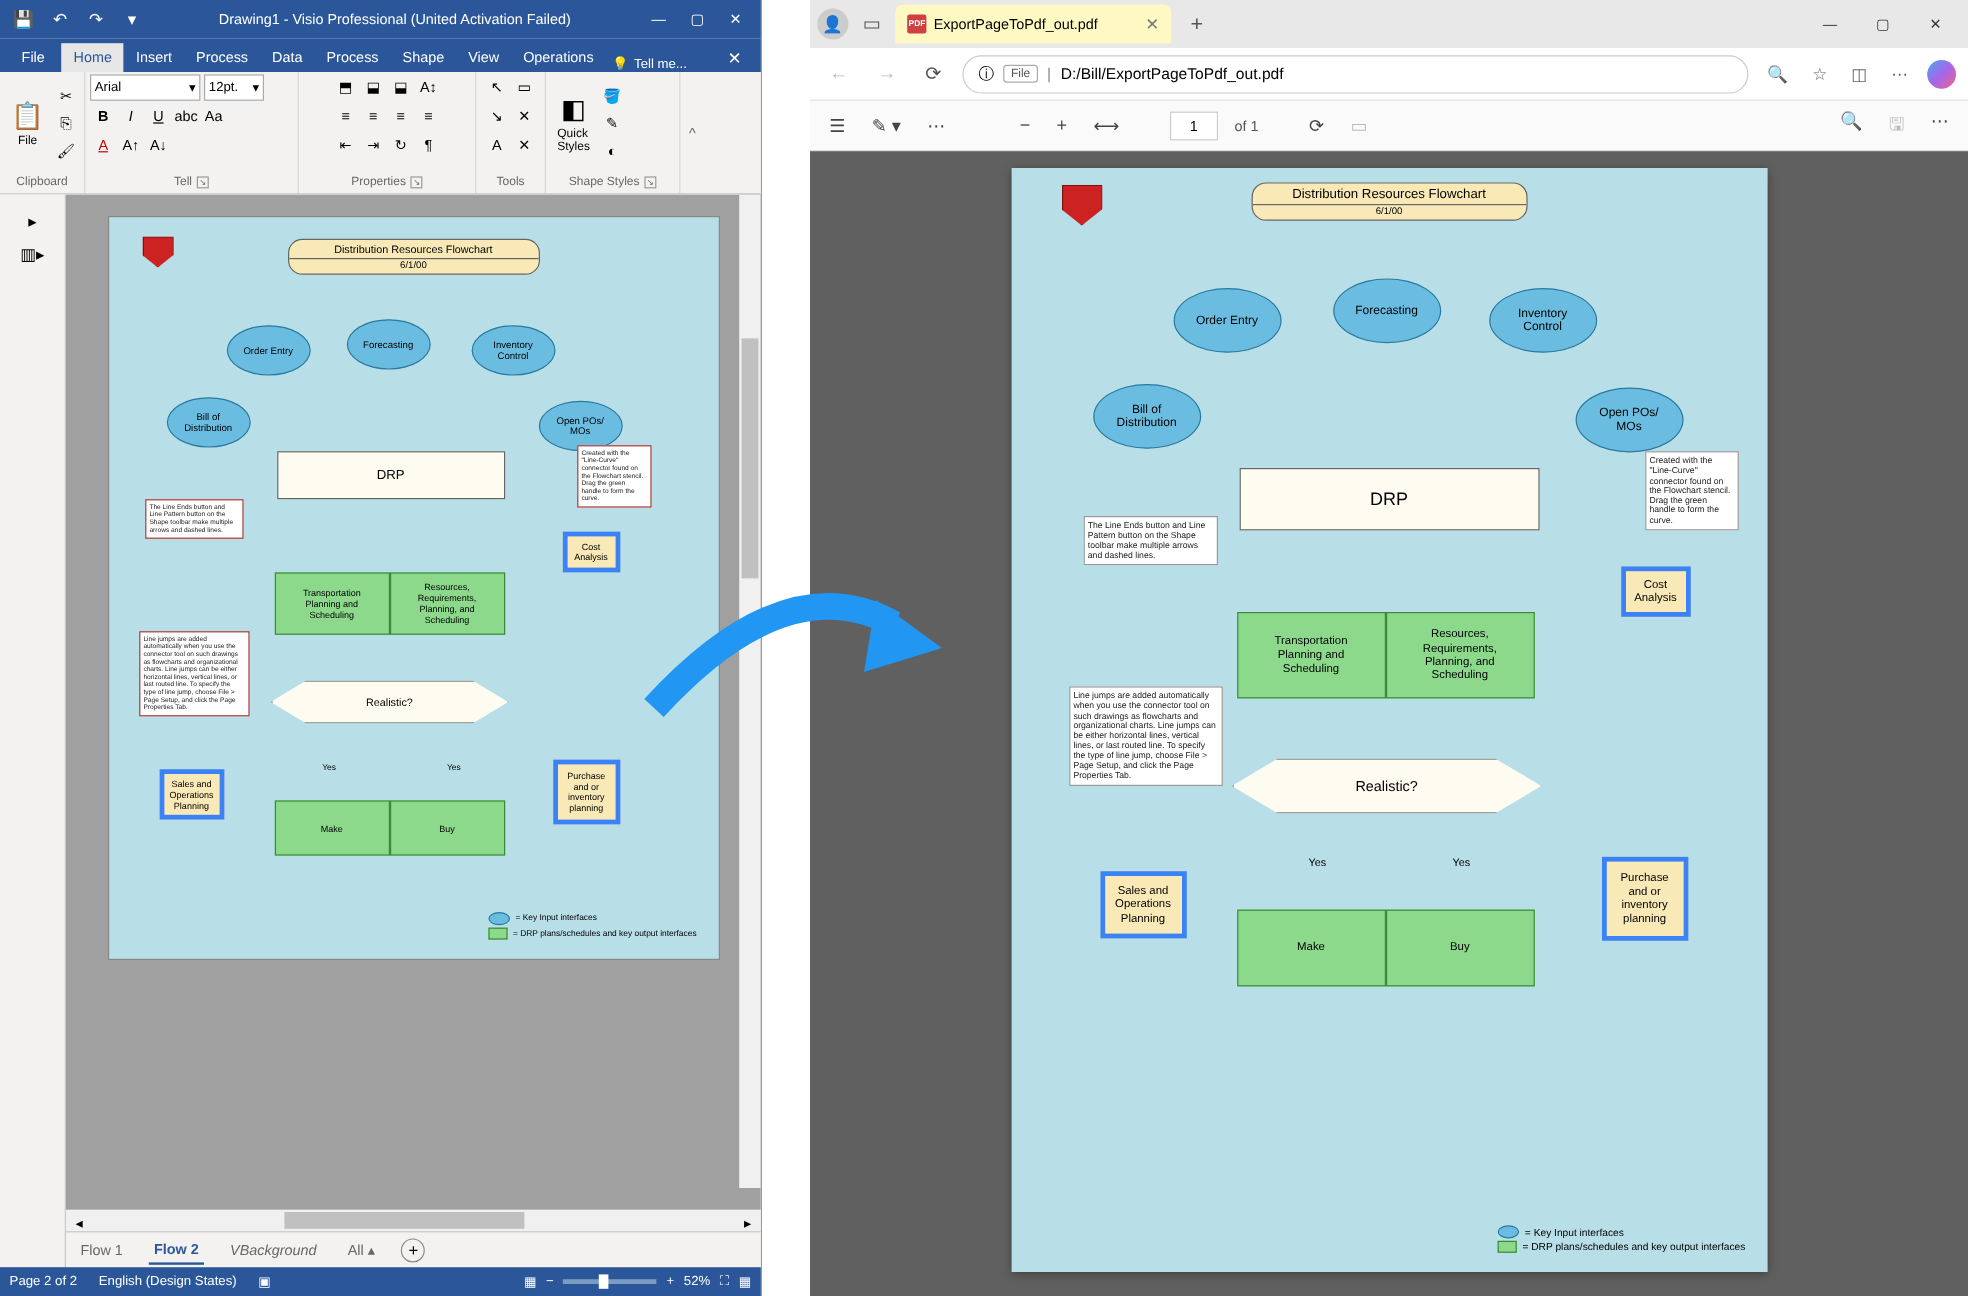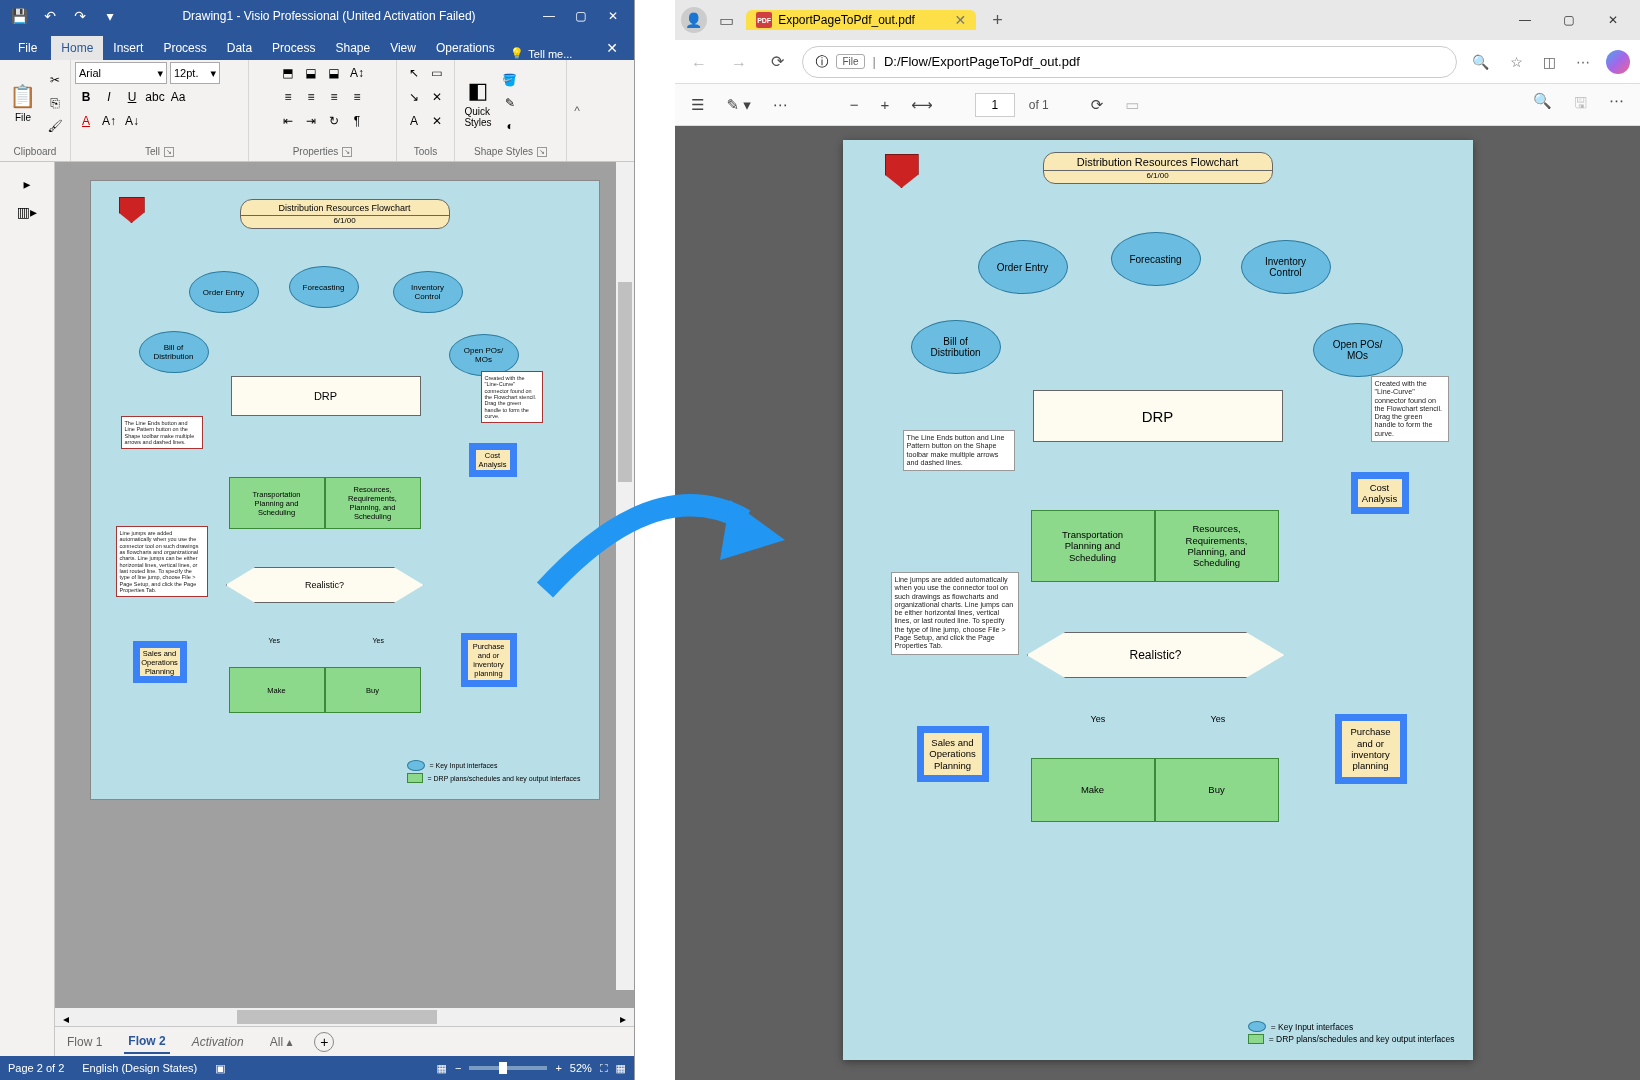--- a/index.html
+++ b/index.html
@@ -53,21 +53,21 @@
 .hscroll { height: 18px; background: #f0f0f0; display: flex; }
 .hscroll-track { flex: 1; position: relative; }
 .hscroll-thumb { position: absolute; height: 14px; top: 2px; background: #c0c0c0; }
 
 
 .fc-title-box { position: absolute; left: 50%; transform: translateX(-50%); top: 18px; width: 210px; background: #f9e9b7; border: 1px solid #666; border-radius: 12px; text-align: center; font-size: 9px; padding: 3px 0;}
 .fc-title-sub { border-top: 1px solid #666; font-size: 8px; margin-top: 2px;}
 .fc-ellipse { position: absolute; background: #6abde0; border: 1px solid #2a7a9e; border-radius: 50%; display: flex; align-items: center; justify-content: center; font-size: 8px; text-align: center; padding: 4px; }
 .fc-box { position: absolute; background: #fefcf0; border: 1px solid #666; display: flex; align-items: center; justify-content: center; font-size: 11px; font-weight: 500; }
 .fc-green { position: absolute; background: #8cd98c; border: 1px solid #3a8a3a; display: flex; align-items: center; justify-content: center; font-size: 7.5px; text-align: center; line-height: 1.2; padding: 3px; }
-.fc-yellow { position: absolute; background: #f9e9b7; border: 7px solid #3b82f6; display: flex; align-items: center; justify-content: center; font-size: 7.5px; text-align: center; line-height: 1.2; padding: 3px; }
+.fc-yellow { position: absolute; background: #f9e9b7; border: 4px solid #3b82f6; display: flex; align-items: center; justify-content: center; font-size: 7.5px; text-align: center; line-height: 1.2; padding: 3px; }
 .fc-decision { position: absolute; background: #fefcf0; border: 1px solid #666; display: flex; align-items: center; justify-content: center; font-size: 9px; clip-path: polygon(15% 0, 85% 0, 100% 50%, 85% 100%, 15% 100%, 0 50%); }
 .fc-callout { position: absolute; background: #fff; border: 1px solid #a33; font-size: 5.5px; line-height: 1.15; padding: 3px; color: #222; }
 .fc-red-shape { position: absolute; background: #c22; border: 1px solid #7a1515; clip-path: polygon(0 0, 100% 0, 100% 60%, 50% 100%, 0 60%); }
 
 
 .page-tabs { height: 30px; background: #f3f2f1; border-top: 1px solid #c7c7c7; display: flex; align-items: center; padding: 0 8px; font-size: 12px; gap: 18px; }
 .page-tab { color: #666; cursor: pointer; padding: 4px 4px; }
 .page-tab.active { color: #2b579a; font-weight: bold; border-bottom: 2px solid #2b579a; }
 .new-page { width: 20px; height: 20px; border-radius: 50%; border: 1px solid #888; display: flex; align-items: center; justify-content: center; font-size: 14px; cursor: pointer; }
 
@@ -77,21 +77,21 @@
 .zoom-slider { width: 78px; height: 4px; background: #7a9bc2; position: relative; }
 .zoom-thumb { width: 8px; height: 12px; background: #fff; position: absolute; top: -4px; left: 38%; }
 
 
 .big-arrow { position: absolute; top: 460px; left: -100px; width: 260px; height: 160px; pointer-events: none; z-index: 50;}
 
 
 .edge-titlebar { height: 40px; background: #e8e8e8; display: flex; align-items: center; padding: 0 6px; gap: 8px; }
 .profile-icon { width: 26px; height: 26px; border-radius: 50%; background: #ccc; display: flex; align-items: center; justify-content: center; font-size: 14px; }
 .edge-tabs-icon { font-size: 16px; color: #555; cursor: pointer; padding: 4px;}
-.edge-tab { background: #fde047; border-radius: 6px 6px 0 0; height: 20px; display: flex; align-items: center; padding: 0 10px; font-size: 12px; gap: 6px; min-width: 230px; cursor: pointer; }
+.edge-tab { background: #fef9c3; border-radius: 6px 6px 0 0; height: 32px; display: flex; align-items: center; padding: 0 10px; font-size: 12px; gap: 6px; min-width: 230px; cursor: pointer; }
 .pdf-icon { width: 16px; height: 16px; background: #d04040; color: #fff; font-size: 7px; font-weight: bold; display: flex; align-items: center; justify-content: center; border-radius: 2px; }
 .tab-x { margin-left: auto; font-size: 14px; color: #777; cursor: pointer; }
 .new-tab-btn { font-size: 18px; color: #555; cursor: pointer; padding: 4px 8px; }
 .edge-win-controls { margin-left: auto; display: flex; gap: 2px; }
 .edge-win-btn { width: 42px; height: 30px; display: flex; align-items: center; justify-content: center; font-size: 12px; cursor: pointer; color: #333;}
 
 .edge-addrbar { height: 44px; background: #fff; display: flex; align-items: center; padding: 0 10px; gap: 12px; border-bottom: 1px solid #ddd; }
 .nav-btn { font-size: 16px; color: #555; cursor: pointer; padding: 6px; }
 .nav-btn.disabled { color: #bbb; }
 .addr-box { flex: 1; height: 32px; border: 1px solid #ccc; border-radius: 16px; display: flex; align-items: center; padding: 0 12px; gap: 8px; font-size: 13px; }
@@ -351,21 +351,21 @@
       <div class="hscroll">
         <div class="small-btn">◂</div>
         <div class="hscroll-track">
             <div class="hscroll-thumb" style="left:160px; width:200px;"></div>
           </div>
         <div class="small-btn">▸</div>
       </div>
       <div class="page-tabs">
         <div class="page-tab">Flow 1</div>
         <div class="page-tab active">Flow 2</div>
-        <div class="page-tab" style="font-style:italic">Activation</div>
+        <div class="page-tab" style="font-style:italic">VBackground</div>
         <div class="page-tab"><span>All</span> ▴</div>
         <div class="new-page">+</div>
       </div>
     </div>
   </div>
 
   <div class="status-bar">
     <span>Page 2 of 2</span>
     <span>English (Design States)</span>
     <span>▣</span>
@@ -408,21 +408,21 @@
   </div>
 
   <div class="edge-addrbar">
     <div class="nav-btn disabled">←</div>
     <div class="nav-btn disabled">→</div>
     <div class="nav-btn">⟳</div>
     <div class="addr-box">
       <span>ⓘ</span>
       <span class="file-badge">File</span>
       <span style="color:#888">|</span>
-      <span>D:/Flow/ExportPageToPdf_out.pdf</span>
+      <span>D:/Bill/ExportPageToPdf_out.pdf</span>
     </div>
     <div class="addr-right-icon">🔍</div>
     <div class="addr-right-icon">☆</div>
     <div class="addr-right-icon">◫</div>
     <div class="addr-right-icon">⋯</div>
     <div class="copilot-icon"></div>
   </div>
 
   <div class="pdf-toolbar">
     <div class="pdf-tool-btn">☰</div>

